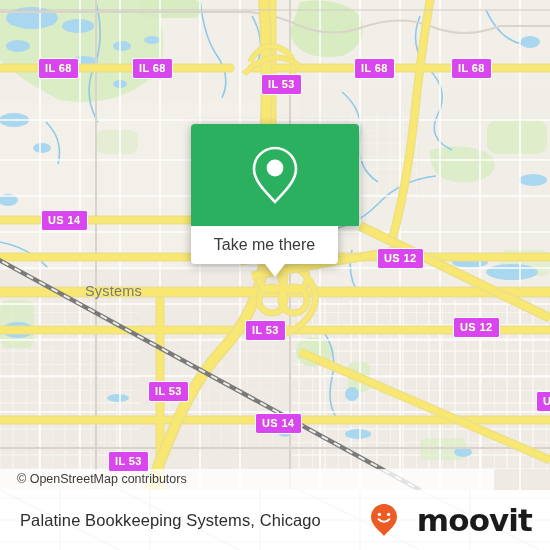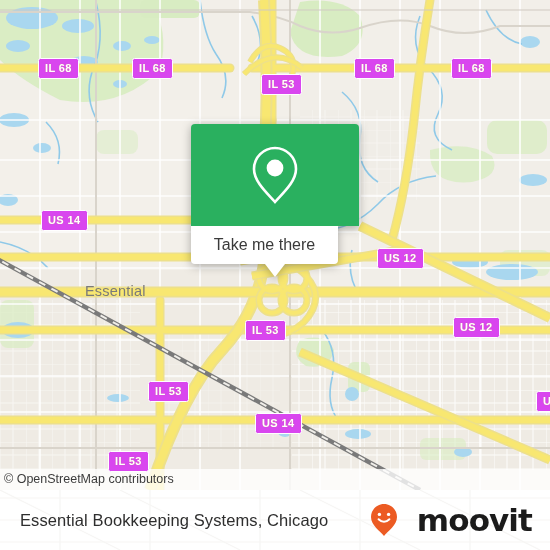--- a/index.html
+++ b/index.html
@@ -25,27 +25,27 @@
     background: #f2efe9;
     overflow: hidden;
   }
   #map svg { display: block; }
 
   
   #attrib {
     position: absolute;
     left: 0;
     top: 469px;
-    width: 550px;
+    width: 494px;
     height: 21px;
     background: rgba(255,255,255,0.78);
     font-size: 12.5px;
     color: #3c3c3c;
     line-height: 21px;
-    padding-left: 4px;
+    padding-left: 17px;
     box-sizing: border-box;
     white-space: nowrap;
   }
 
   
   #bottombar {
     position: absolute;
     left: 0;
     top: 490px;
     width: 550px;
@@ -335,21 +335,21 @@
       </g>
 
       <g>
         <path d="M-10 255 L420 490" stroke="#7a7a7a" stroke-width="4.5" fill="none"></path>
         <path d="M-10 255 L420 490" stroke="#f0eee9" stroke-width="2" stroke-dasharray="7 7" fill="none"></path>
       </g>
 
       <path d="M0 10 H550" stroke="#cfcac1" stroke-width="1.2" fill="none"></path>
     </svg>
 
-    <div class="place-label" style="left:85px; top:283px;">Essential</div>
+    <div class="place-label" style="left:85px; top:283px;">Systems</div>
 
     <div class="shield" style="left:38px;  top:58px;">IL 68</div>
     <div class="shield" style="left:132px; top:58px;">IL 68</div>
     <div class="shield" style="left:261px; top:74px;">IL 53</div>
     <div class="shield" style="left:354px; top:58px;">IL 68</div>
     <div class="shield" style="left:451px; top:58px;">IL 68</div>
     <div class="shield" style="left:41px;  top:210px;">US 14</div>
     <div class="shield" style="left:377px; top:248px;">US 12</div>
     <div class="shield" style="left:245px; top:320px;">IL 53</div>
     <div class="shield" style="left:453px; top:317px;">US 12</div>
@@ -383,21 +383,21 @@
           <path d="M260 0 V60"></path>
         <path d="M360 0 V60"></path>
           <path d="M470 0 V60"></path>
         <path d="M0 0 L120 60"></path>
           <path d="M120 0 L240 60"></path>
         <path d="M300 0 L420 60"></path>
           <path d="M420 0 L540 60"></path>
       </g>
     </svg>
 
-    <div id="bottom-title">Essential Bookkeeping Systems, Chicago</div>
+    <div id="bottom-title">Palatine Bookkeeping Systems, Chicago</div>
 
     <div id="moovit-logo">
       <svg width="30" height="34" viewBox="0 0 30 34">
         <path d="M15 1 C7.8 1 2 6.8 2 14 C2 22 11 28 15 33 C19 28 28 22 28 14 C28 6.8 22.2 1 15 1 Z" fill="#ec5b23"></path>
         <circle cx="10.4" cy="11.4" r="1.7" fill="#ffffff"></circle>
         <circle cx="19.6" cy="11.4" r="1.7" fill="#ffffff"></circle>
         <path d="M9.6 16.2 q5.4 5.2 10.8 0" stroke="#ffffff" stroke-width="2" fill="none" stroke-linecap="round"></path>
       </svg>
       <span id="moovit-wordmark">moovit</span>
     </div>

